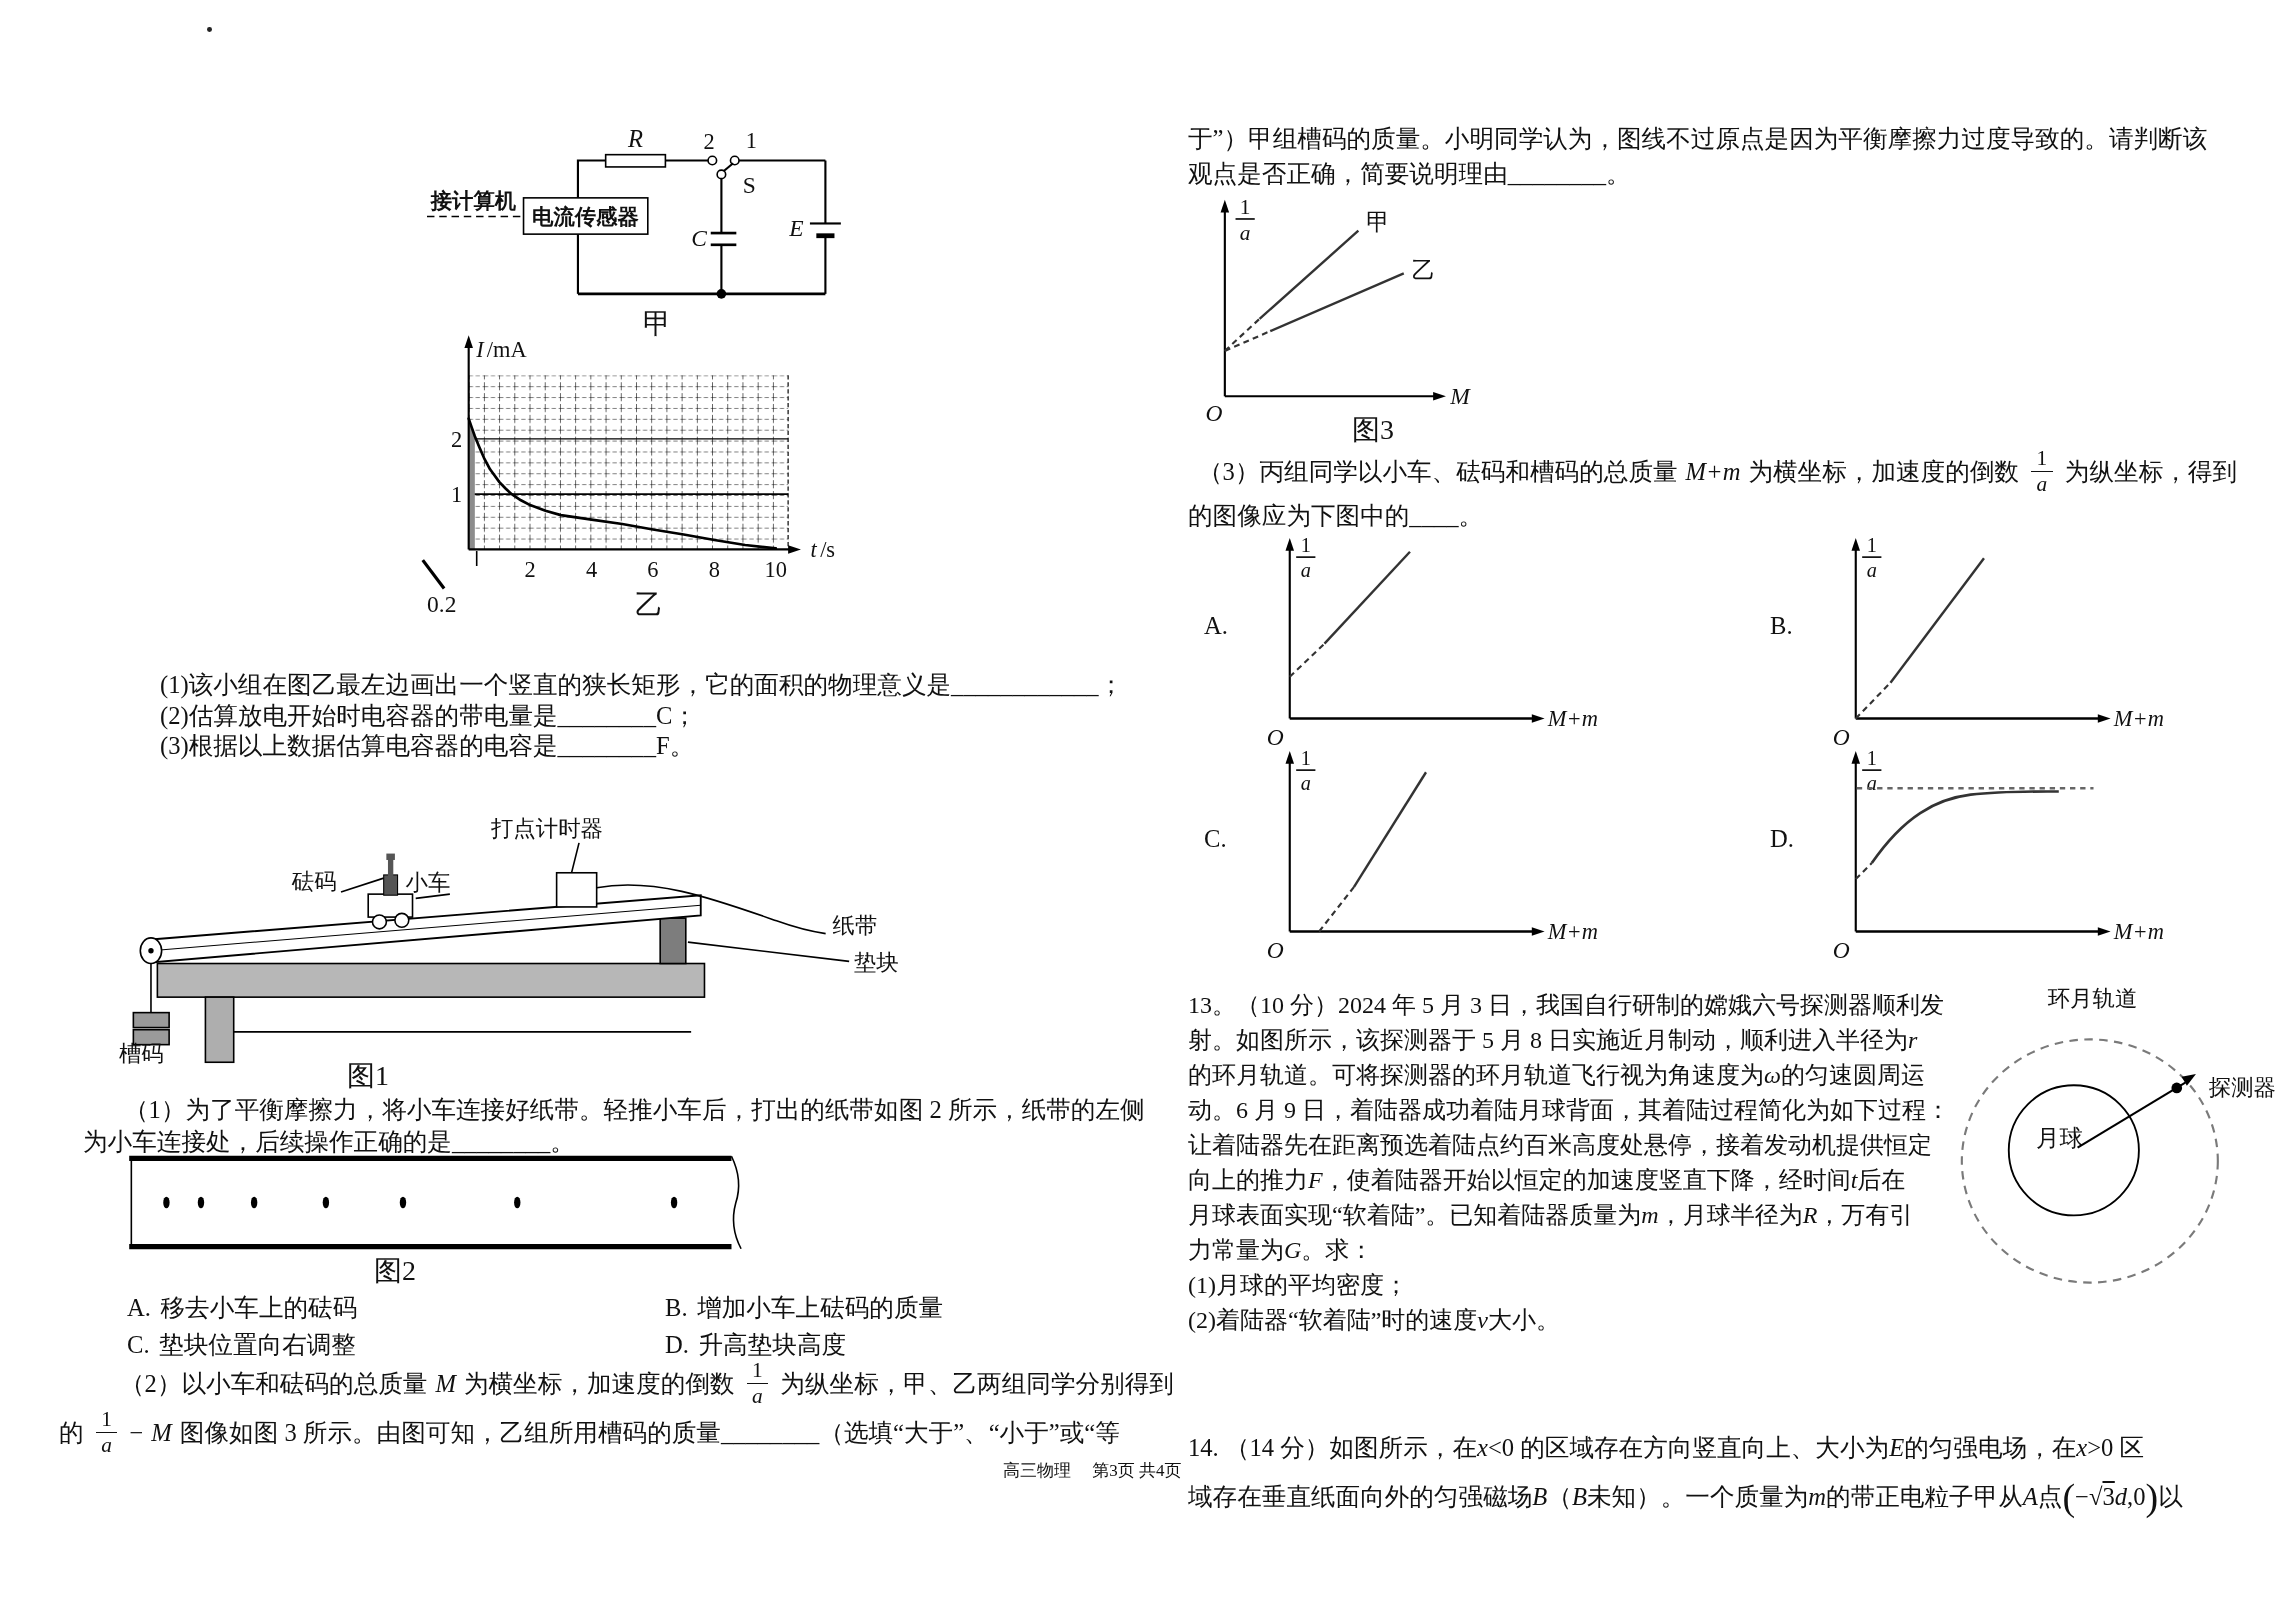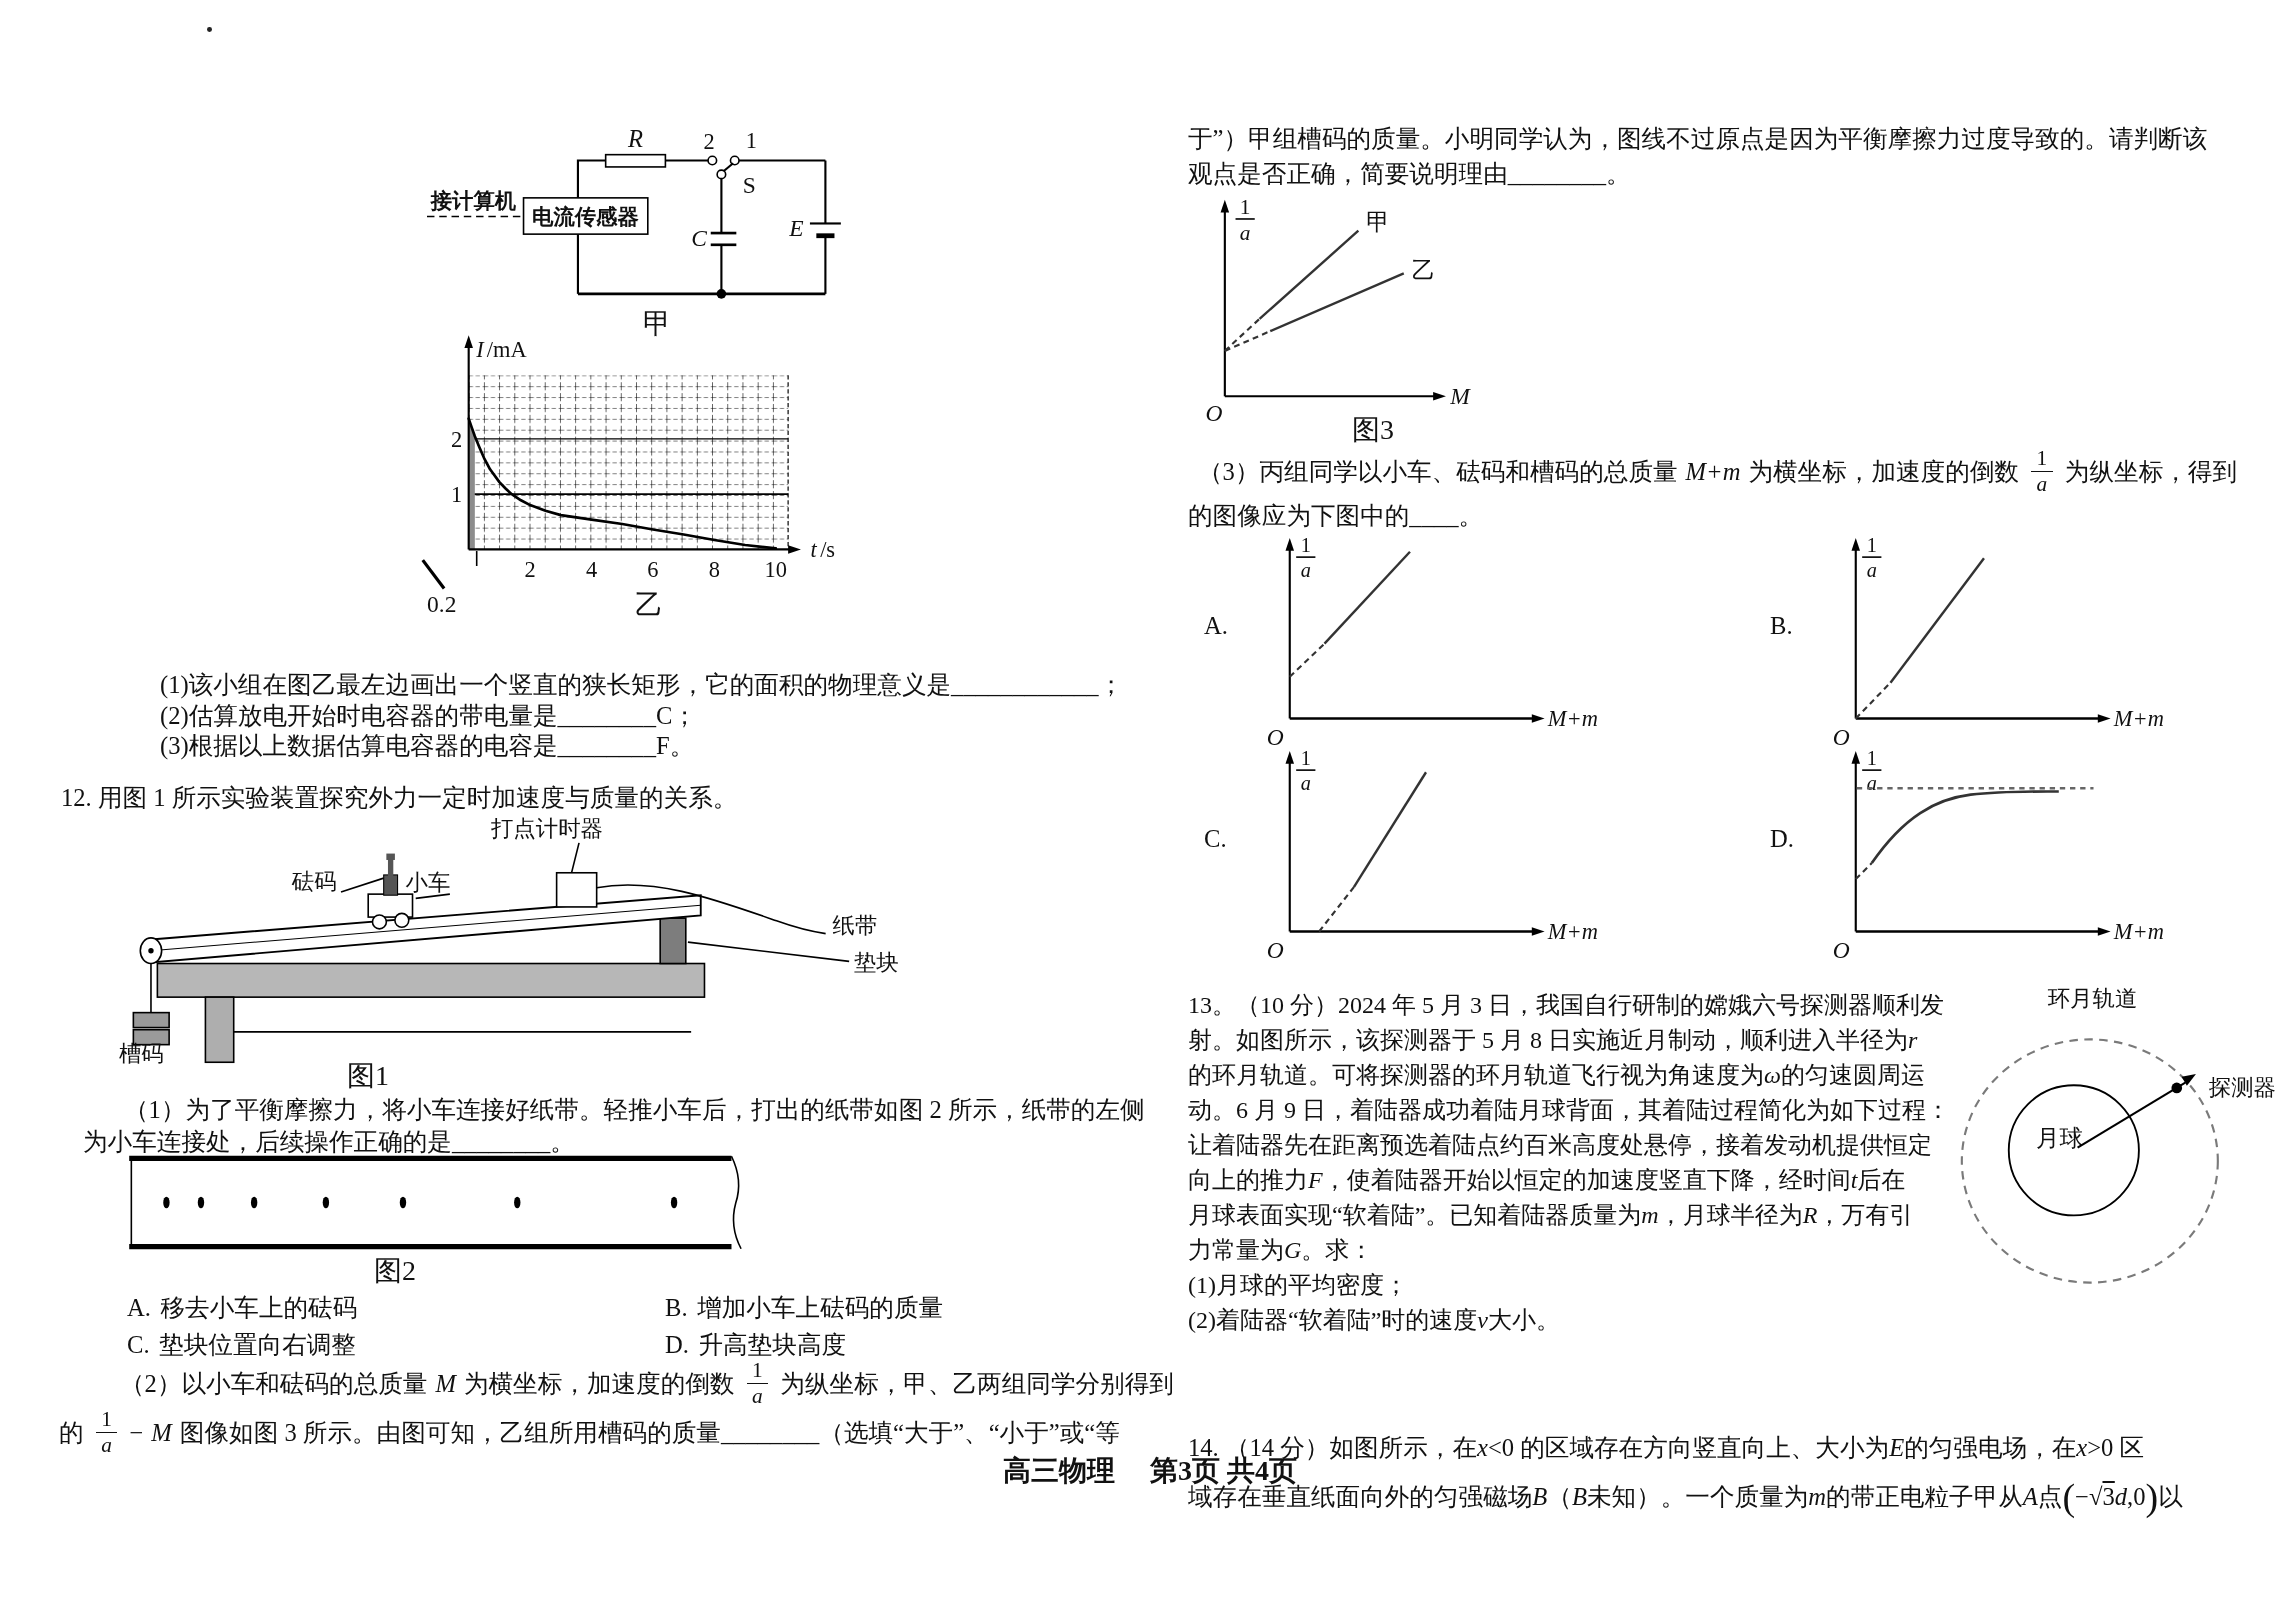--- a/index.html
+++ b/index.html
@@ -1,20 +1,20 @@
 <!DOCTYPE html>
 <html style="font-size:8.5px"><head>
 <meta charset="utf-8">
 <style>
   html,body{margin:0;padding:0;background:#e8e8e8;}
   .page{position:relative;width:2295px;height:1621px;background:#ffffff;overflow:hidden;
         font-family:"Liberation Serif","DejaVu Serif",serif;color:#111;}
   .abs{position:absolute;}
   .t{font-size:24.6px;line-height:30px;white-space:nowrap;}
-  .small{font-size:28px;font-weight:bold;}
+  .small{font-size:17px;}
   .cap{font-size:28px;}
   .it{font-style:italic;}
   .ol{text-decoration:overline;}
   .line{display:flex;align-items:center;white-space:nowrap;gap:8px;}
   .frac{display:inline-flex;flex-direction:column;align-items:center;line-height:1;margin:0 4.3px;font-size:21.4px;}
   .frac .fn{border-bottom:1.6px solid #111;padding:0 5.3px 1.6px;}
   .frac .fd{font-style:italic;padding-top:1.6px;}
   .bigp{font-size:38px;font-weight:400;vertical-align:middle;line-height:0;}
   .l13{height:35px;display:flex;align-items:baseline;white-space:nowrap;font-size:24px;}
   .l14{height:49px;display:flex;align-items:center;white-space:nowrap;font-size:24.6px;}
@@ -103,21 +103,20 @@
     <line x1="123" y1="408" x2="123" y2="436" stroke="#000" stroke-width="3"></line>
     <line x1="22" y1="425" x2="62" y2="478" stroke="#000" stroke-width="6"></line>
     <text x="30" y="522" font-size="44">0.2</text>
   </svg>
   <div class="abs t cap" style="left:635px;top:590px">乙</div>
 
   <div class="abs t" style="left:160px;top:670px">(1)该小组在图乙最左边画出一个竖直的狭长矩形，它的面积的物理意义是____________；</div>
   <div class="abs t" style="left:160px;top:701px">(2)估算放电开始时电容器的带电量是________C；</div>
   <div class="abs t" style="left:160px;top:731px">(3)根据以上数据估算电容器的电容是________F。</div>
 
-  <div class="abs t" style="left:61px;top:783px">12. 用图 1 所示实验装置探究外力一定时加速度与质量的关系。</div>
 
   <svg class="abs" style="left:104px;top:814px" width="838" height="251" viewBox="0 0 1570 470">
 
     <rect x="100" y="280" width="1025" height="63" fill="#b7b7b7" stroke="#000" stroke-width="3"></rect>
     <rect x="190" y="343" width="53" height="122" fill="#aeaeae" stroke="#000" stroke-width="3"></rect>
     <line x1="243" y1="408" x2="1100" y2="408" stroke="#000" stroke-width="3"></line>
 
     <rect x="1042" y="195" width="48" height="85" fill="#7d7d7d" stroke="#000" stroke-width="3"></rect>
 
     <polygon points="88,235 1118,152 1118,190 88,278" fill="#fff" stroke="#000" stroke-width="3.5"></polygon>

